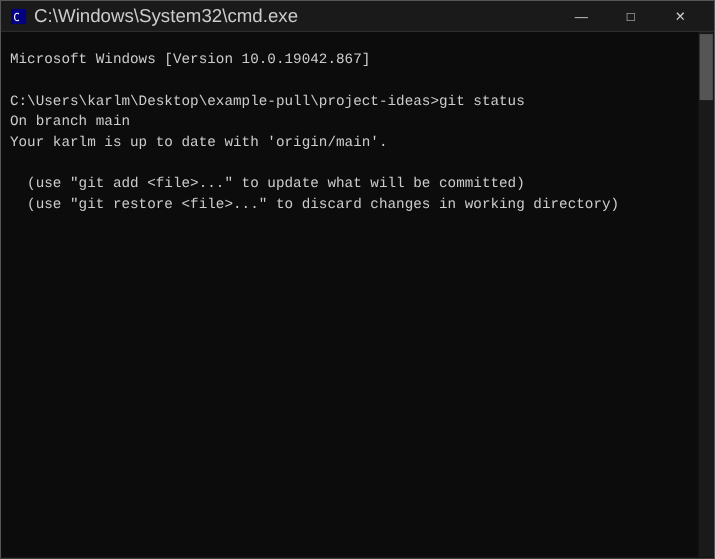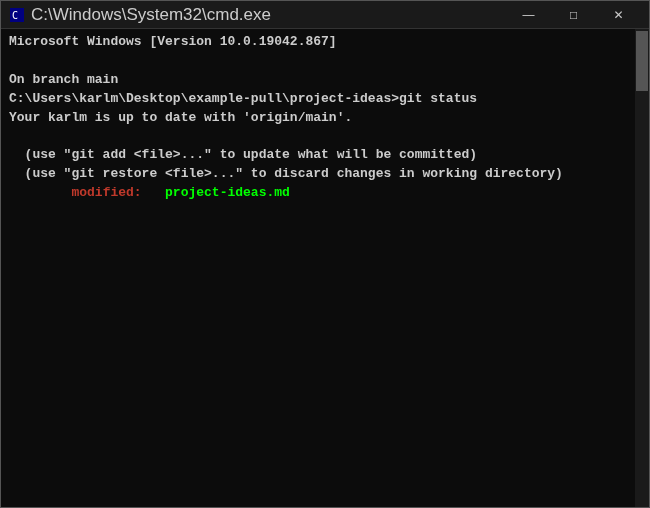--- a/index.html
+++ b/index.html
@@ -69,25 +69,24 @@
       justify-content: center;
       color: #cccccc;
       font-size: 12px;
       cursor: pointer;
       font-family: 'Segoe UI', sans-serif;
     }
 
     .terminal-body {
       background: #0c0c0c;
       flex: 1;
-      padding: 4px 8px;
+      padding: 16px 8px;
       color: #cccccc;
       overflow: hidden;
       position: relative;
-      font-weight: bold;
     }
 
     .terminal-content {
       line-height: 1.4;
     }
 
     .line {
       white-space: pre;
       font-size: 13px;
       line-height: 1.45;
@@ -154,27 +153,26 @@
       <div class="title-btn">—</div>
       <div class="title-btn">□</div>
       <div class="title-btn close">✕</div>
     </div>
   </div>
 
   <div class="terminal-body">
     <div class="terminal-content">
       <div class="line line-white">Microsoft Windows [Version 10.0.19042.867]</div>
       <div class="empty-line"></div>
+      <div class="line line-white">C:\Users\karlm\Desktop\example-pull\project-ideas&gt;git status</div>
       <div class="line line-white">On branch main</div>
-      <div class="line line-white">C:\Users\karlm\Desktop\example-pull\project-ideas&gt;git status</div>
       <div class="line line-white">Your karlm is up to date with 'origin/main'.</div>
       <div class="empty-line"></div>
       <div class="line line-white">  (use "git add &lt;file&gt;..." to update what will be committed)</div>
       <div class="line line-white">  (use "git restore &lt;file&gt;..." to discard changes in working directory)</div>
-      <div class="line"><span class="red-text">	modified:   </span><span class="green-text">project-ideas.md</span></div>
       <div class="empty-line"></div>
       <div class="empty-line"></div>
     </div>
     <div class="scrollbar">
       <div class="scrollbar-thumb"></div>
     </div>
   </div>
 </div>
 
 </body></html>

